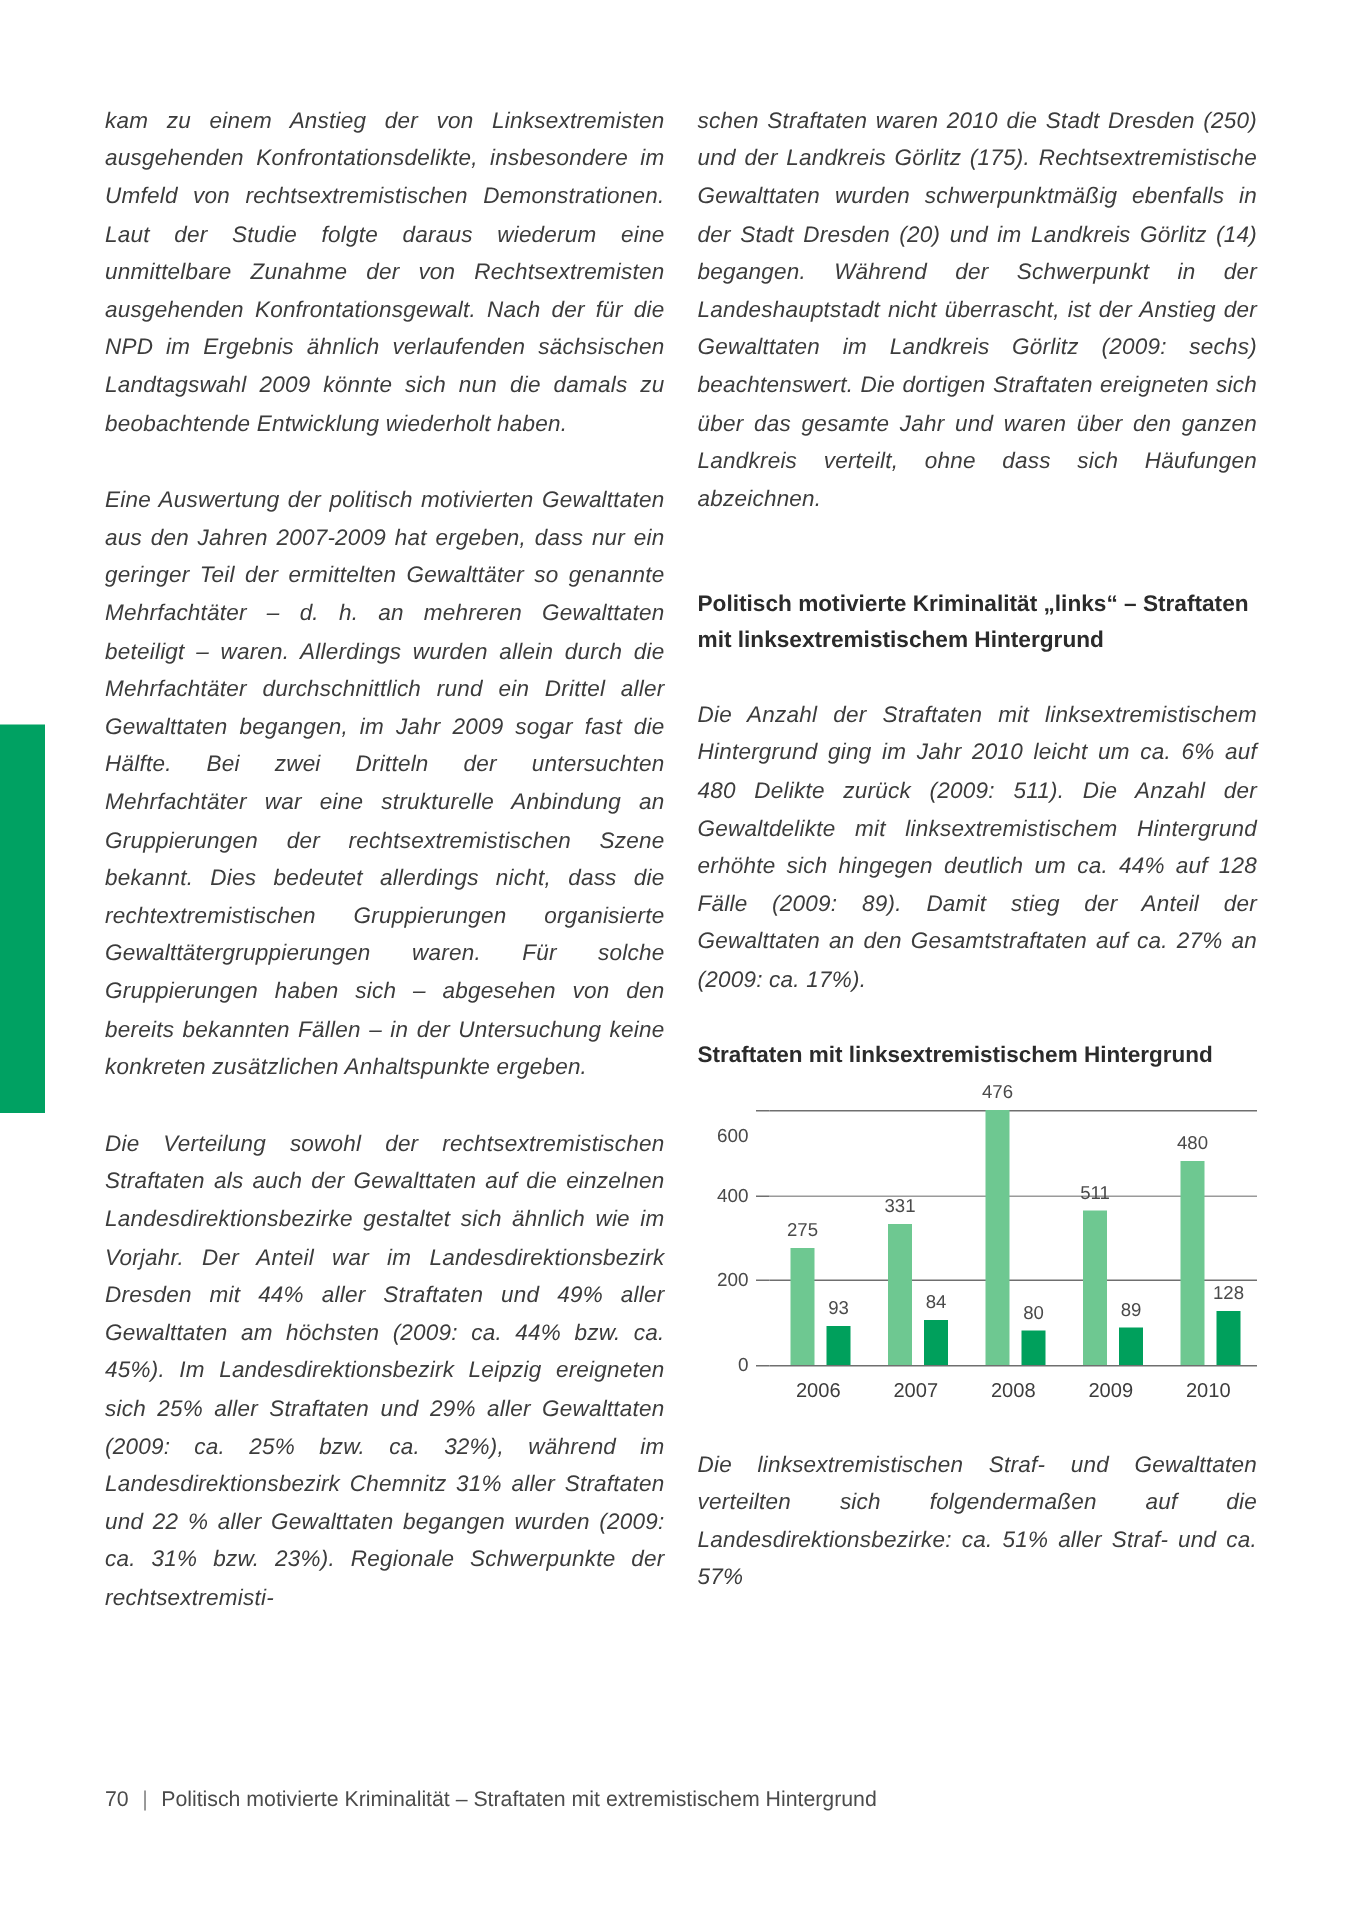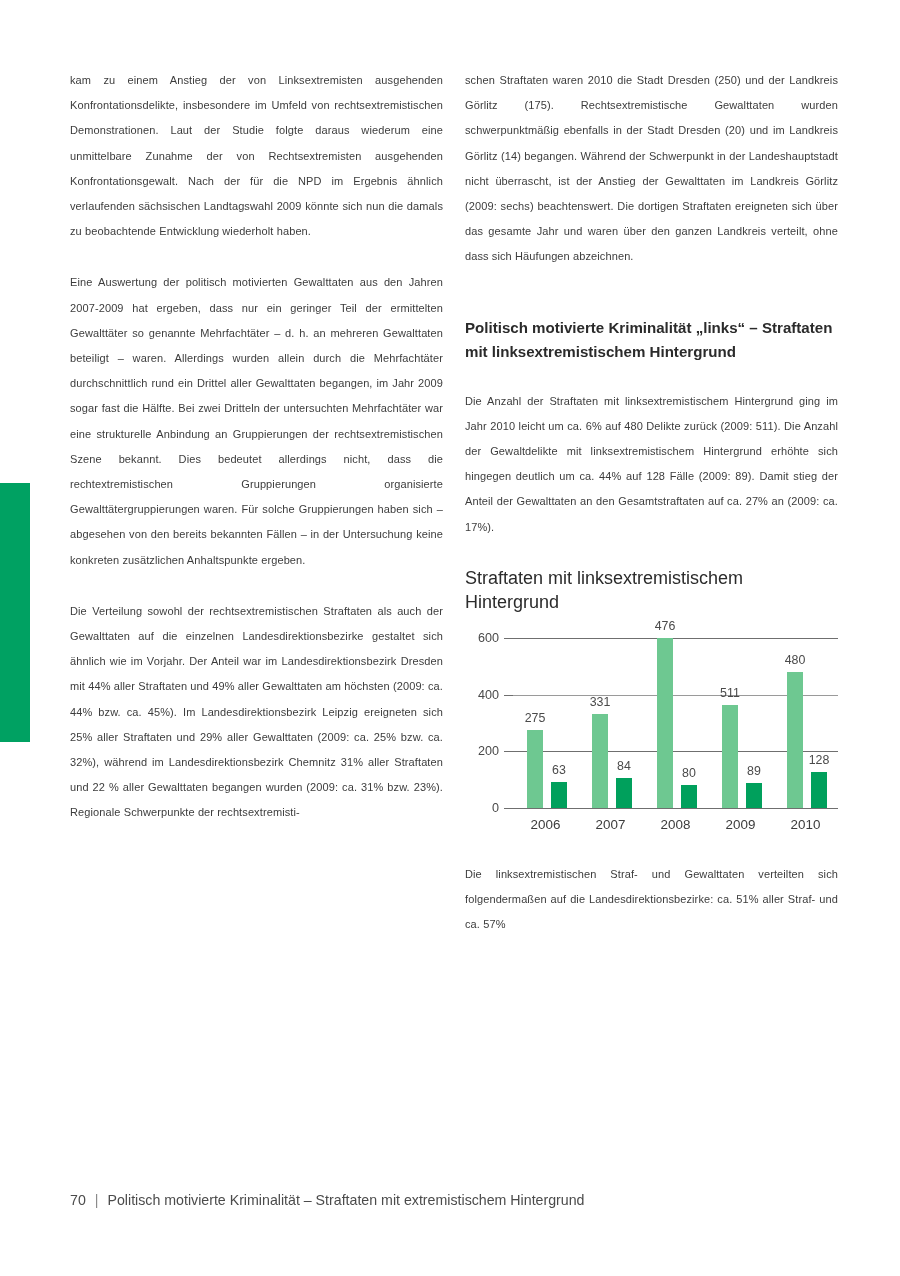--- a/index.html
+++ b/index.html
@@ -36,44 +36,45 @@
   .column {
     position: absolute;
     top: 68px;
     width: 373px;
   }
   #col-left  { left: 70px; }
   #col-right { left: 465px; }
 
   p.body-text {
     margin: 0 0 26px 0;
-    font-size: 11px;
+    font-size: 15px;
     line-height: 25.2px;
     text-align: justify;
     text-justify: inter-word;
     color: #3c3c3c;
     letter-spacing: 0.01em;
     -webkit-hyphens: none;
     hyphens: none;
+    font-style: italic;
   }
   p.body-text:last-child { margin-bottom: 0; }
 
   h2.section-heading {
     margin: 0 0 25px 0;
     font-size: 15.1px;
     line-height: 24px;
     font-weight: bold;
     color: #2b2b2b;
     text-align: left;
   }
   h3.chart-heading {
     margin: 0 0 14px 0;
-    font-size: 18px;
+    font-size: 15px;
     line-height: 24px;
-    font-weight: normal;
+    font-weight: bold;
     color: #2b2b2b;
     text-align: left;
   }
 
   .spacer-lg { height: 20px; }
 
   
   #chart-block {
     width: 373px;
     margin: 0 0 22px 0;
@@ -222,27 +223,27 @@
             <div class="tick-stub" style="top: 170px;"></div>
             <div class="ylabel" style="top: 170px;">0</div>
             <div class="gridline" style="top: 113.333px;"></div>
             <div class="tick-stub" style="top: 113.333px;"></div>
             <div class="ylabel" style="top: 113.333px;">200</div>
             <div class="gridline faint" style="top: 56.6667px;"></div>
             <div class="tick-stub" style="top: 56.6667px;"></div>
             <div class="ylabel" style="top: 56.6667px;">400</div>
             <div class="gridline" style="top: 0px;"></div>
             <div class="tick-stub" style="top: 0px;"></div>
-            <div class="ylabel" style="top: 0px;">600</div>
+            <div class="ylabel" style="top: 17px;">600</div>
             <div class="group" style="left: 0px; width: 65px; margin-top: 43px;">
               <div class="bar total" style="height: 77.9167px; background: rgb(110, 200, 145);">
                 <span class="bar-value">275</span>
               </div>
               <div class="bar violent" style="height: 26.35px; background: rgb(0, 160, 92);">
-                <span class="bar-value">63</span>
+                <span class="bar-value">93</span>
               </div>
               <div class="xlabel">2006</div>
             </div>
             <div class="group" style="left: 65px; width: 65px;">
               <div class="bar total" style="height: 93.7833px; background: rgb(110, 200, 145);">
                 <span class="bar-value">331</span>
               </div>
               <div class="bar violent" style="height: 30px; background: rgb(0, 160, 92);">
                 <span class="bar-value">84</span>
               </div>

